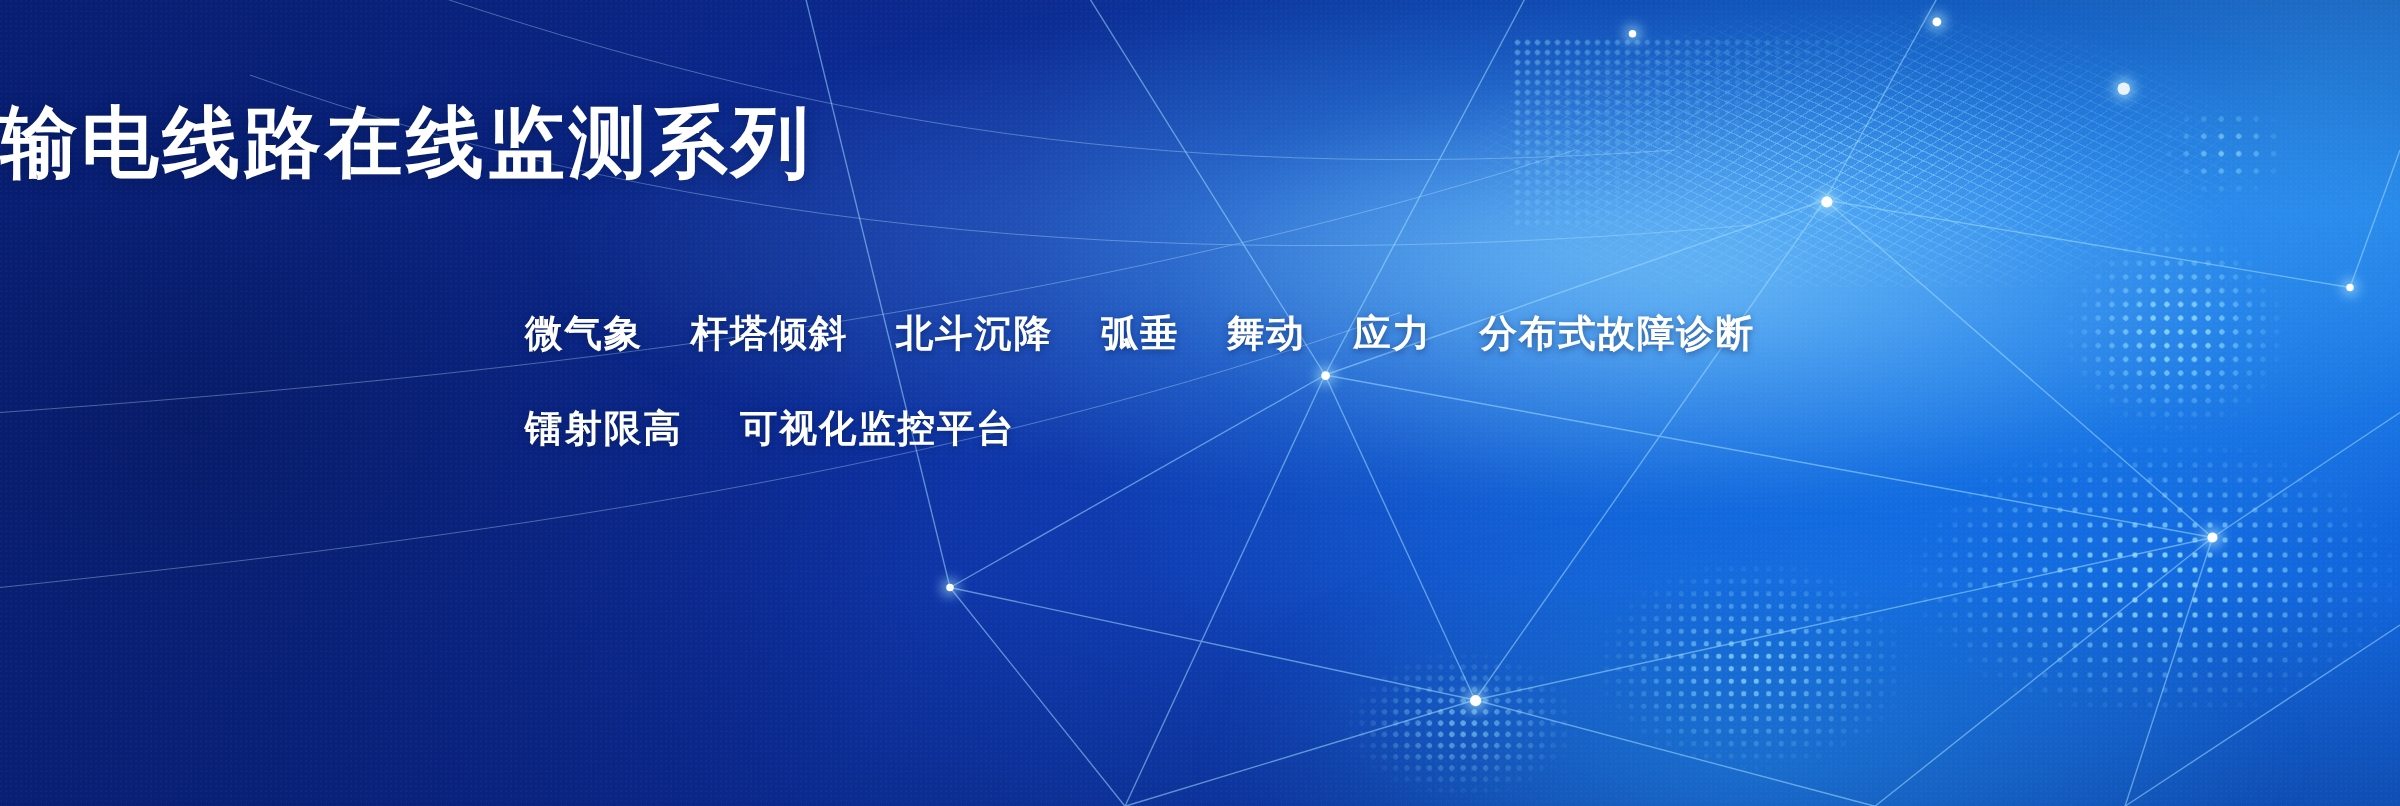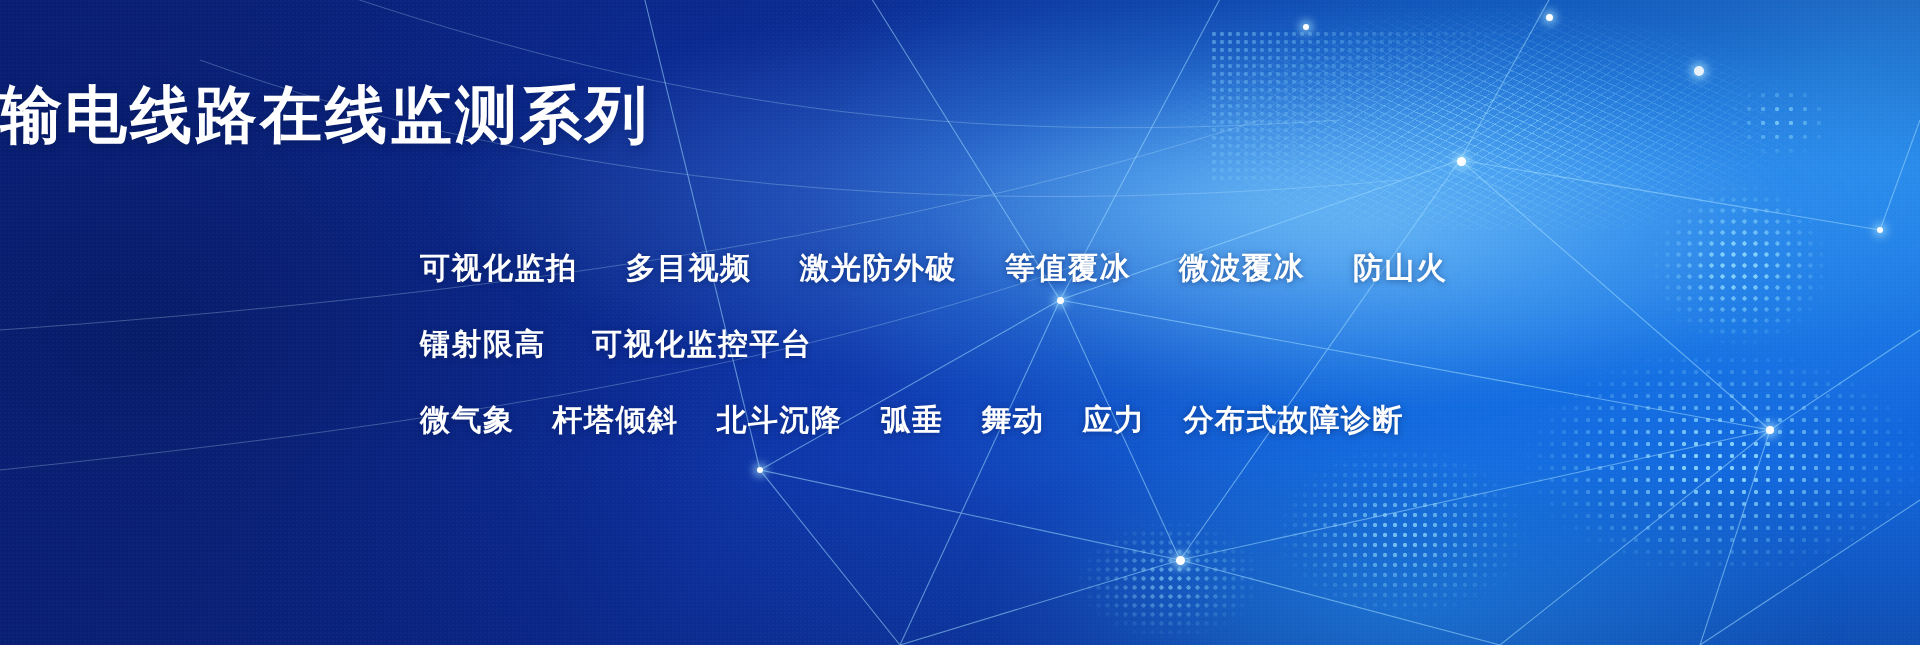--- a/index.html
+++ b/index.html
@@ -220,39 +220,31 @@
   <div class="node" style="left:1303px;top:24px;width:6px;height:6px;"></div>
 
   <div class="bg-noise"></div>
 
   <div class="content">
 
     <div class="title">输电线路在线监测系列</div>
 
     <div class="tag-rows">
 
-      <div class="tag-row row-1">
-        <span class="tag">可视化监拍</span>
-        <span class="tag">多目视频</span>
-        <span class="tag">激光防外破</span>
-        <span class="tag">等值覆冰</span>
-        <span class="tag">微波覆冰</span>
-        <span class="tag">防山火</span>
-      </div>
-
-      <div class="tag-row row-3">
-        <span class="tag">镭射限高</span>
-        <span class="tag">可视化监控平台</span>
-      </div>
 
       <div class="tag-row row-2">
         <span class="tag">微气象</span>
         <span class="tag">杆塔倾斜</span>
         <span class="tag">北斗沉降</span>
         <span class="tag">弧垂</span>
         <span class="tag">舞动</span>
         <span class="tag">应力</span>
         <span class="tag">分布式故障诊断</span>
       </div>
 
+      <div class="tag-row row-3">
+        <span class="tag">镭射限高</span>
+        <span class="tag">可视化监控平台</span>
+      </div>
+
     </div>
   </div>
 </div>
 
 </body></html>

